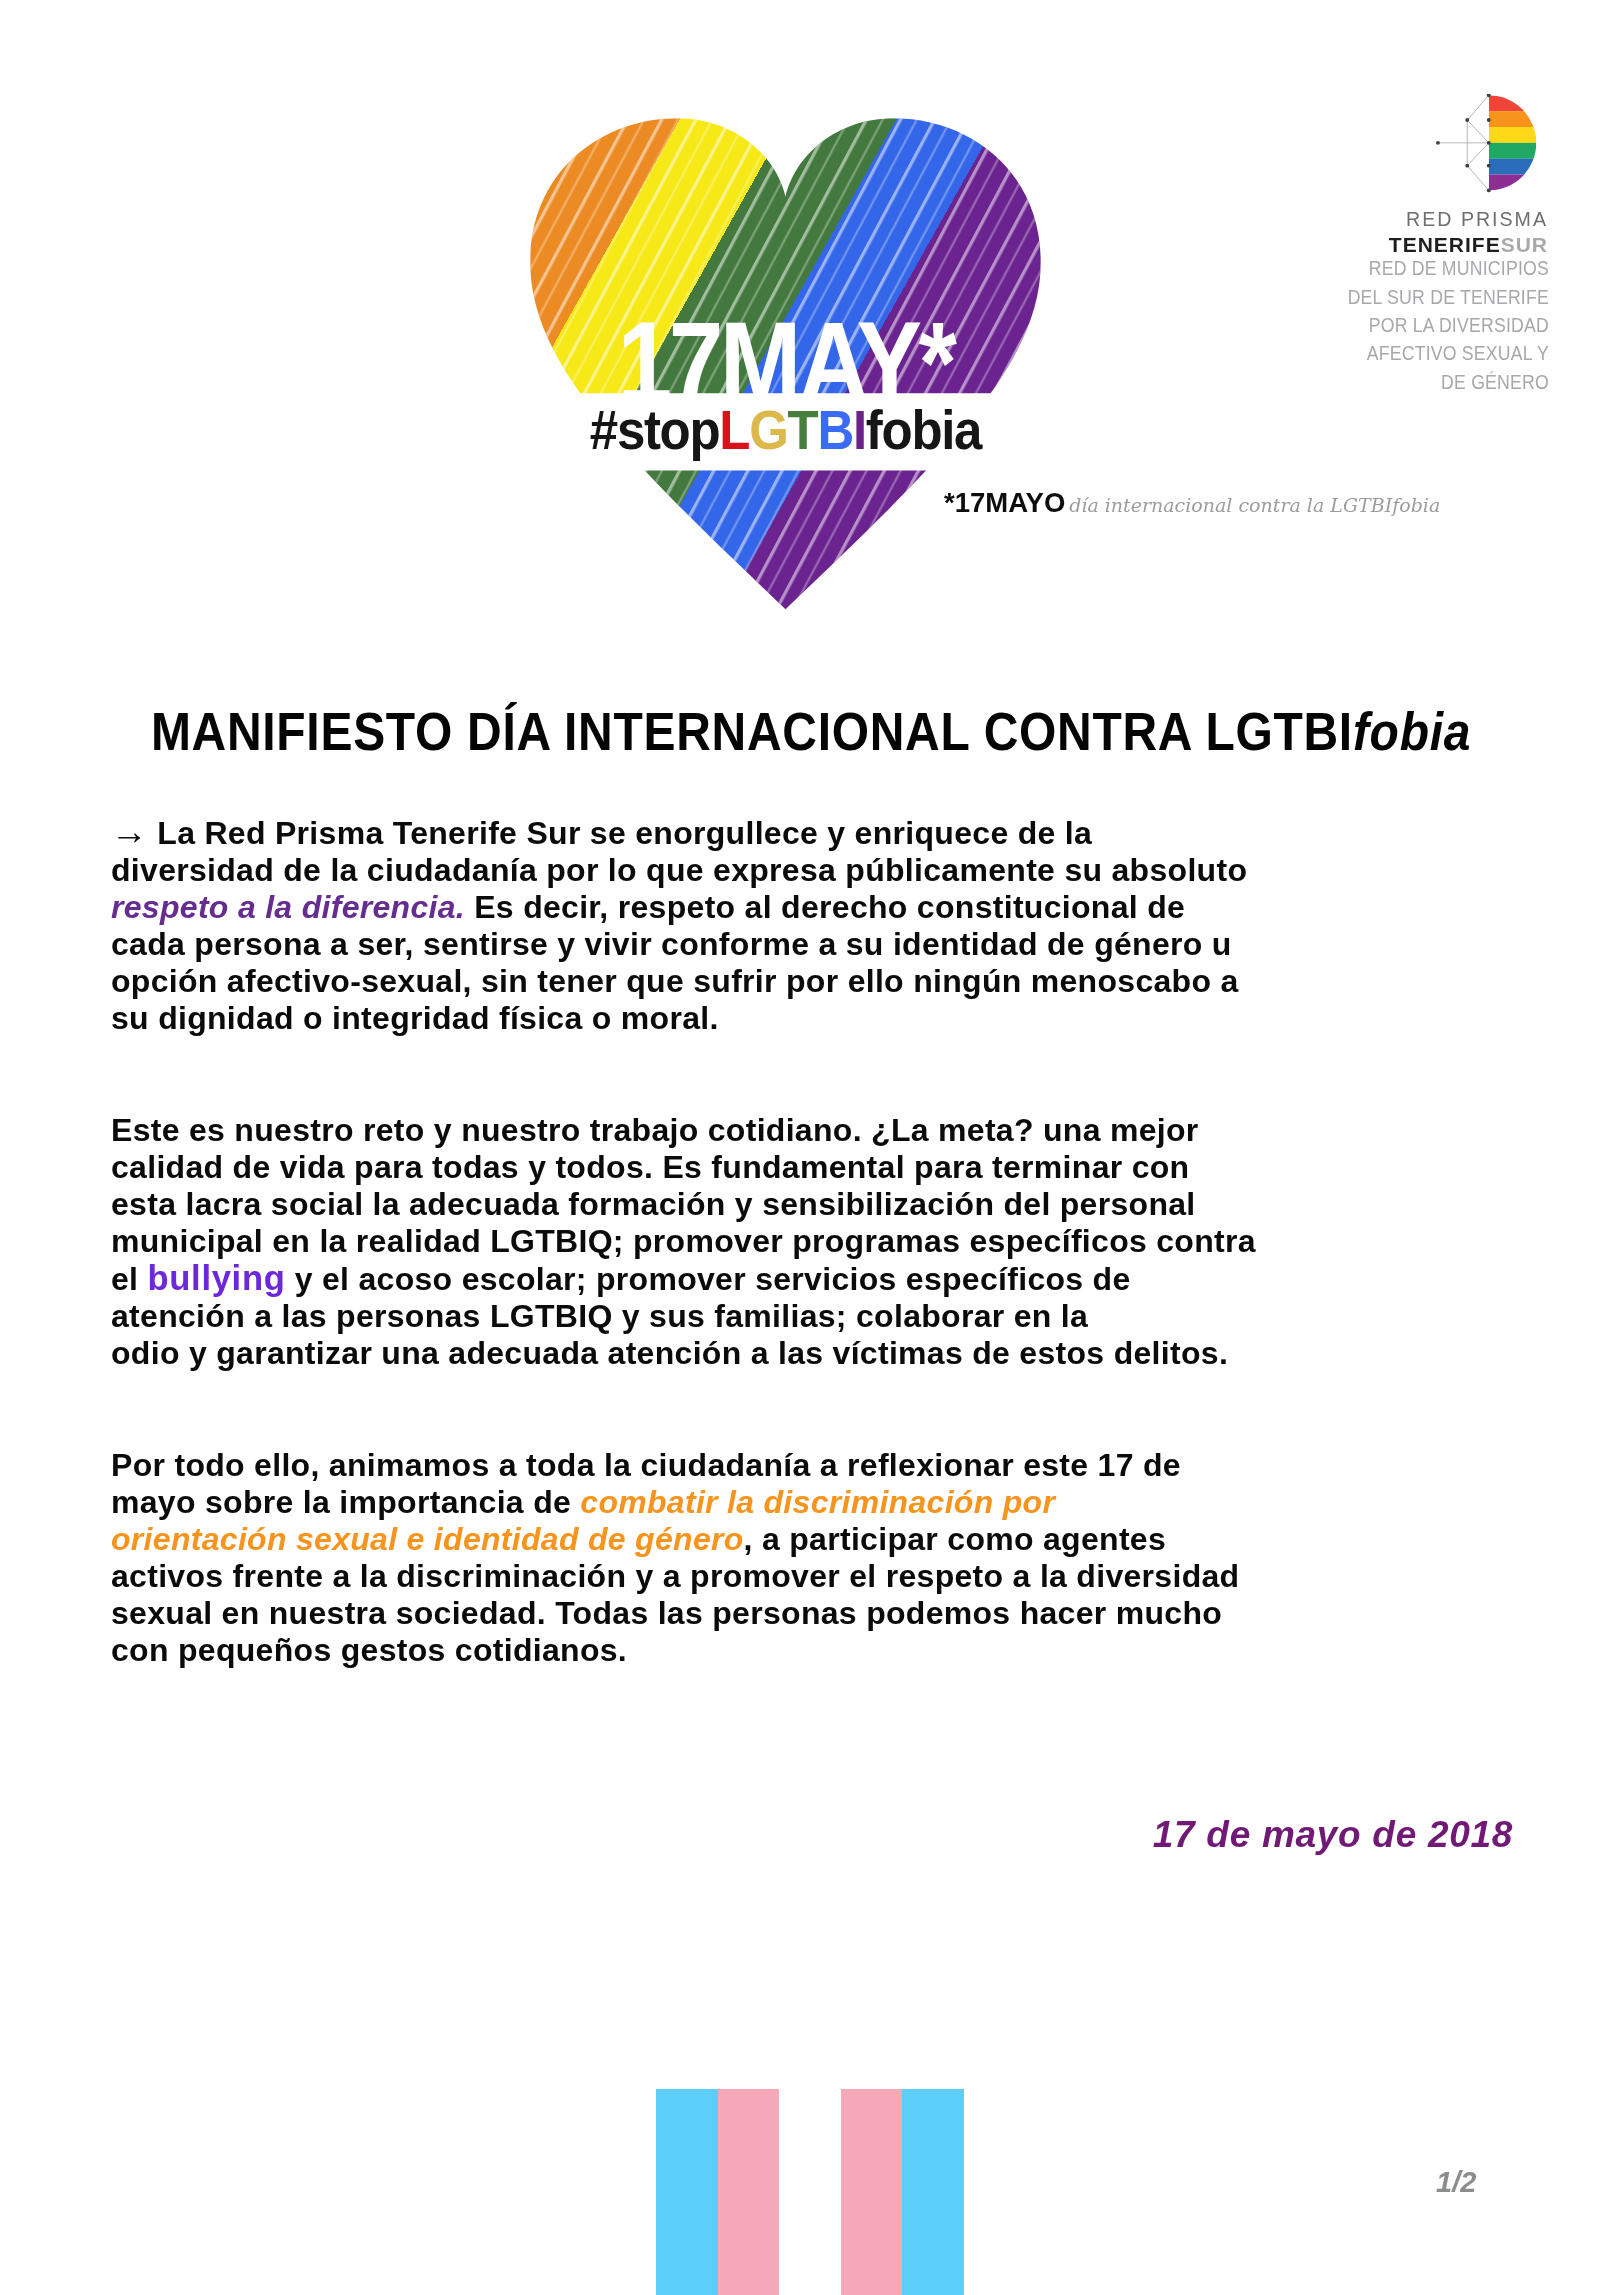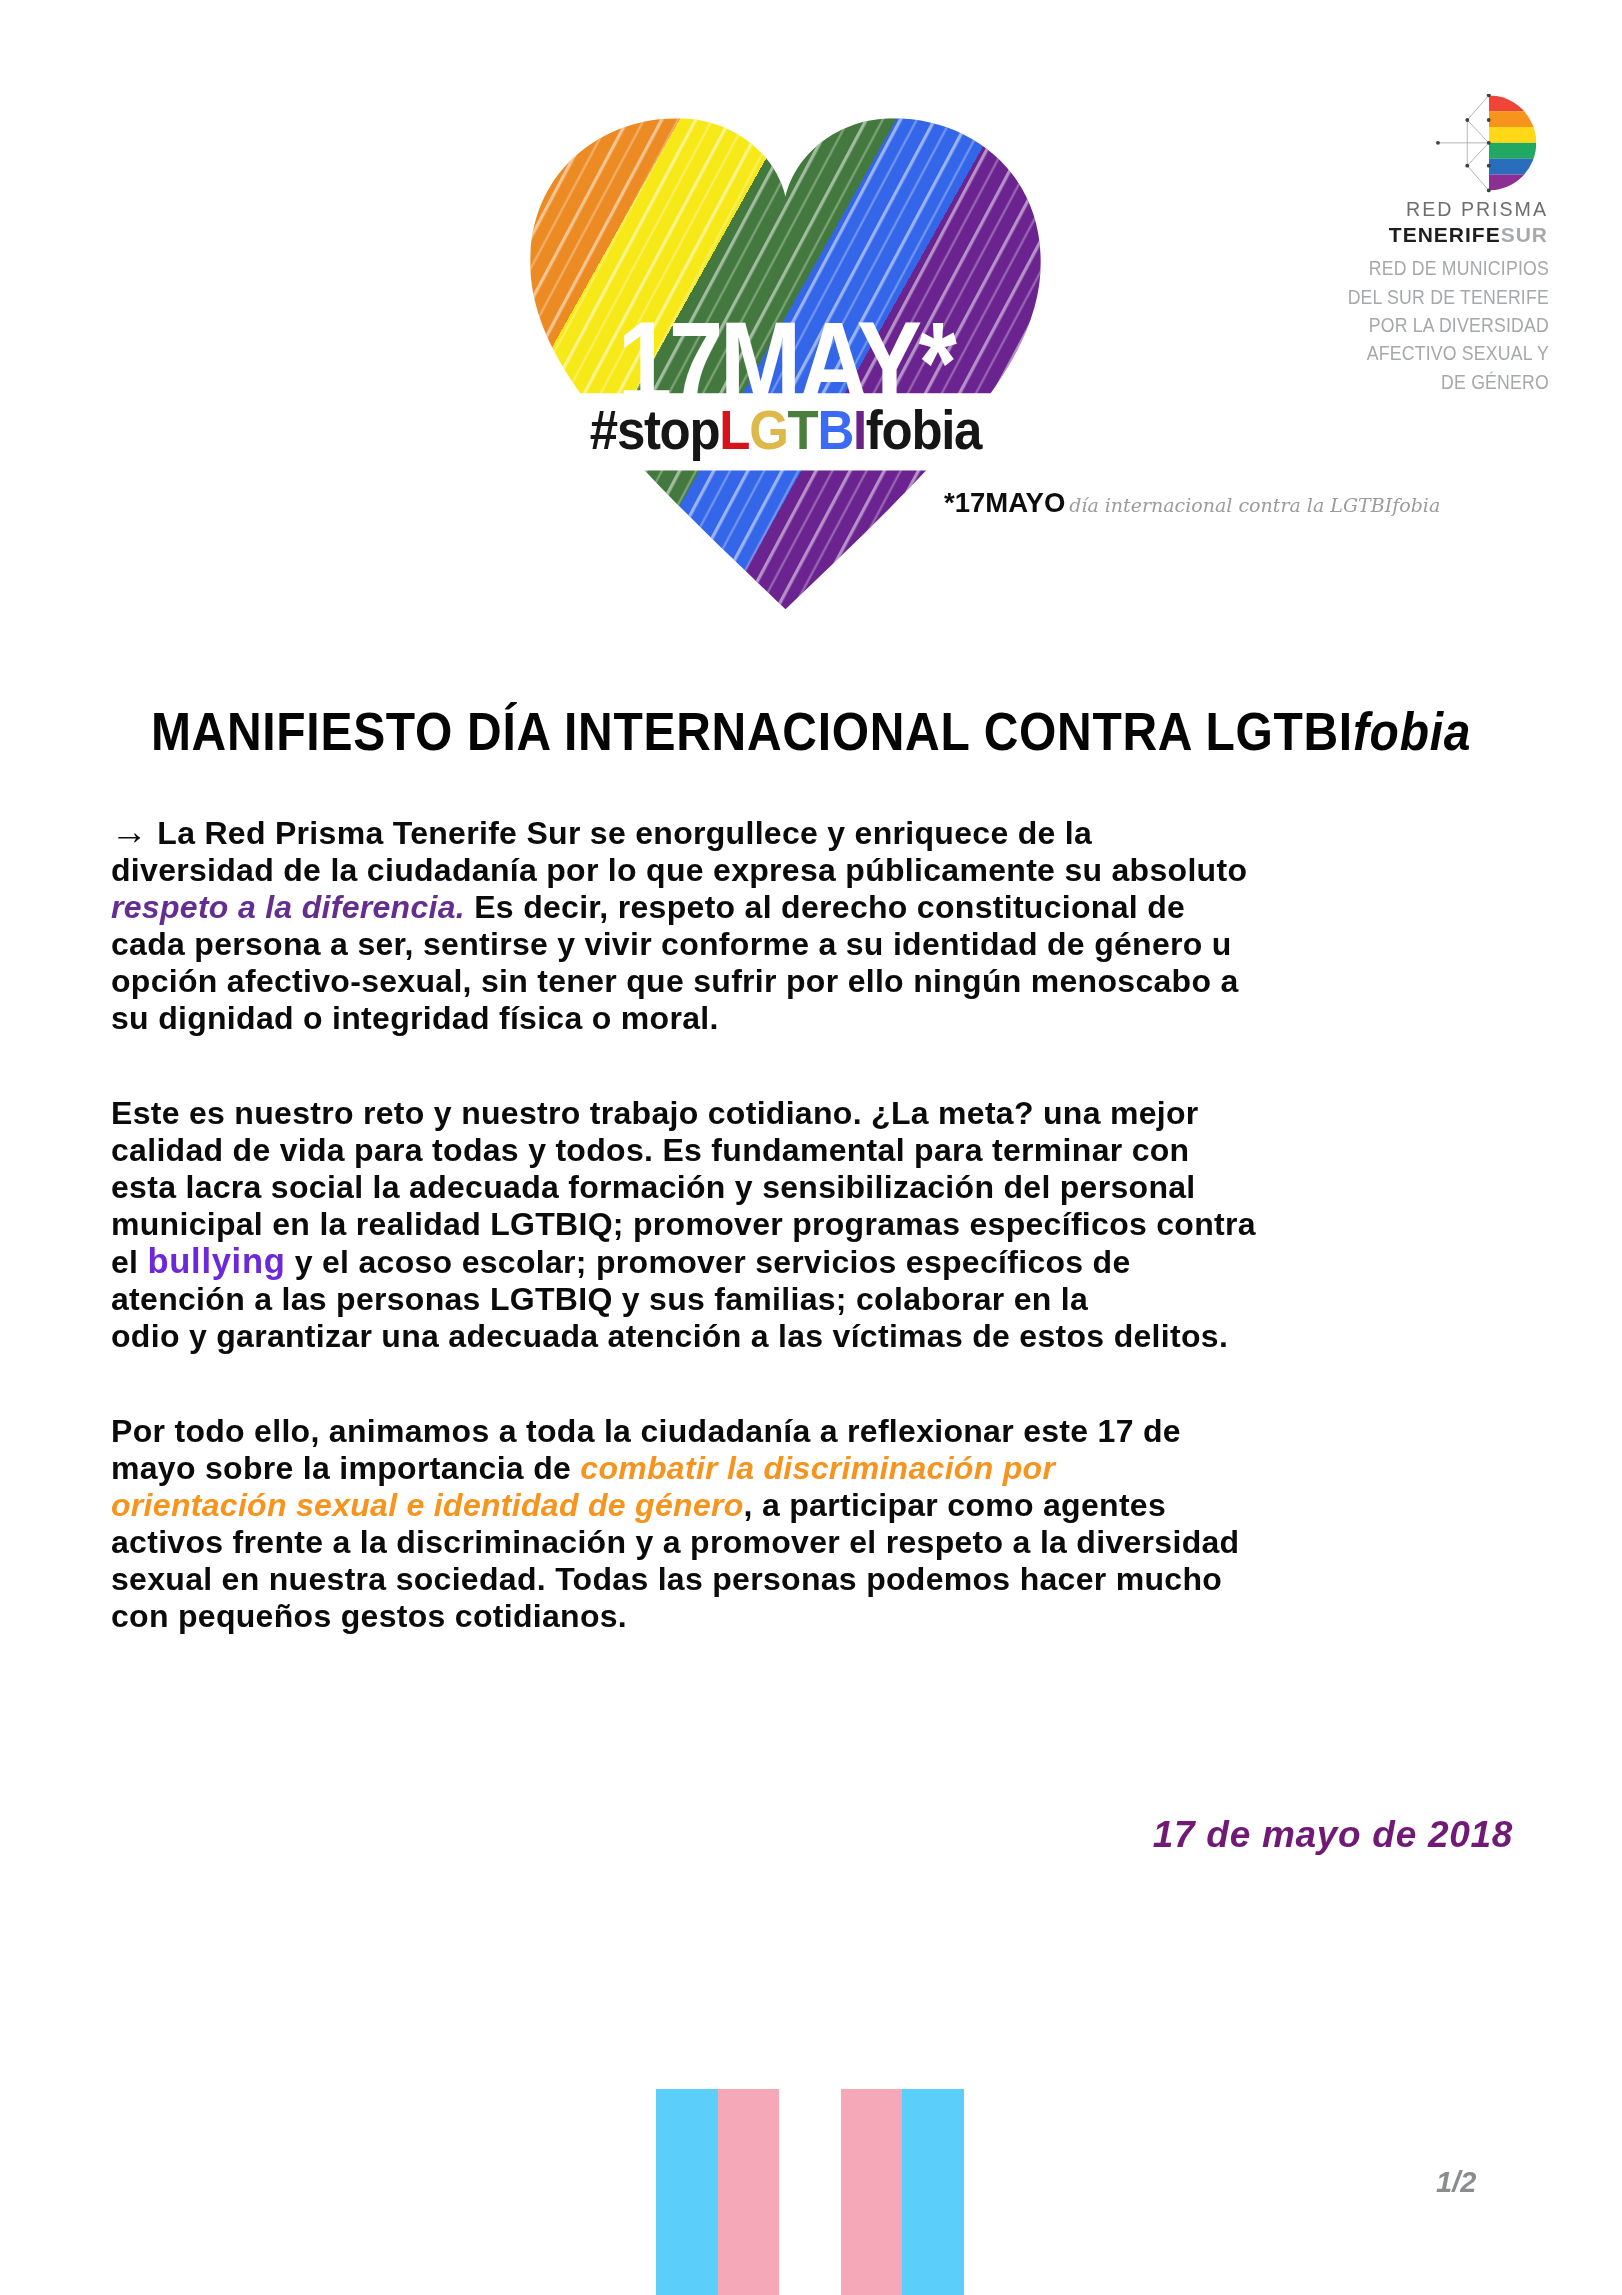--- a/index.html
+++ b/index.html
@@ -14,36 +14,36 @@
   .hashtag { position:absolute; left:504px; top:397px; width:563px; text-align:center;
              font-size:51px; font-weight:700; letter-spacing:-1.3px; color:#161616;
              transform:scaleY(1.1); transform-origin:50% 0; white-space:nowrap; }
   .heart-caption { position:absolute; left:944px; top:487px; white-space:nowrap; }
   .cap-bold { font-size:27.5px; font-weight:800; color:#0d0d0d; letter-spacing:0px; }
   .cap-italic { font-family:"DejaVu Serif", serif; font-style:italic; font-size:19px; color:#9c9c9c; margin-left:3.9px; }
 
   
   .prism-svg { position:absolute; left:1430px; top:94px; }
   .brand { position:absolute; right:75px; top:198px; text-align:right; white-space:nowrap; }
-  .brand1 { font-size:19.6px; letter-spacing:2px; color:#6d6e71; font-weight:400; }
+  .brand1 { font-size:19.6px; letter-spacing:2px; color:#6d6e71; font-weight:400;margin-top:10px; }
   .brand2 { font-size:21px; letter-spacing:1px; font-weight:700; margin-top:2px;margin-left:8px; }
   .brand2 .b2a { color:#1e1e1e; }
   .brand2 .b2b { color:#a7a9ac; }
   .logo-sub { position:absolute; right:74px; top:254px; text-align:right;
               font-size:17.7px; line-height:24px; color:#a6a8ab; letter-spacing:0.2px;
               transform:scaleY(1.18); transform-origin:100% 0; white-space:nowrap; }
 
   
   .title { position:absolute; left:111px; top:701px; width:1400px; text-align:center;
            font-size:48px; font-weight:800; color:#050505; letter-spacing:0.7px;
            transform:scaleY(1.12); transform-origin:50% 0; white-space:nowrap; }
   .title em { font-style:italic; }
   .paras { position:absolute; left:111px; top:813px; width:1400px; text-align:left;
            font-size:32px; line-height:37px; font-weight:700; color:#0b0b0b; letter-spacing:0.3px; }
-  .para + .para { margin-top:58px; }
+  .para + .para { margin-top:75px; }
   .tline { white-space:nowrap; }
   .seg-purple { color:#662d91; font-style:italic; }
   .seg-red    { color:#6d28d9; font-size:1.08em; letter-spacing:0.7px; }
   .seg-orange { color:#f7941e; font-style:italic; }
   .seg-arrow  { font-weight:400; font-size:1.15em; }
 
   .doc-date { position:absolute; right:110px; top:1814px; font-size:37px; font-weight:700;
               font-style:italic; color:#701a75; letter-spacing:0.7px; }
 
   

